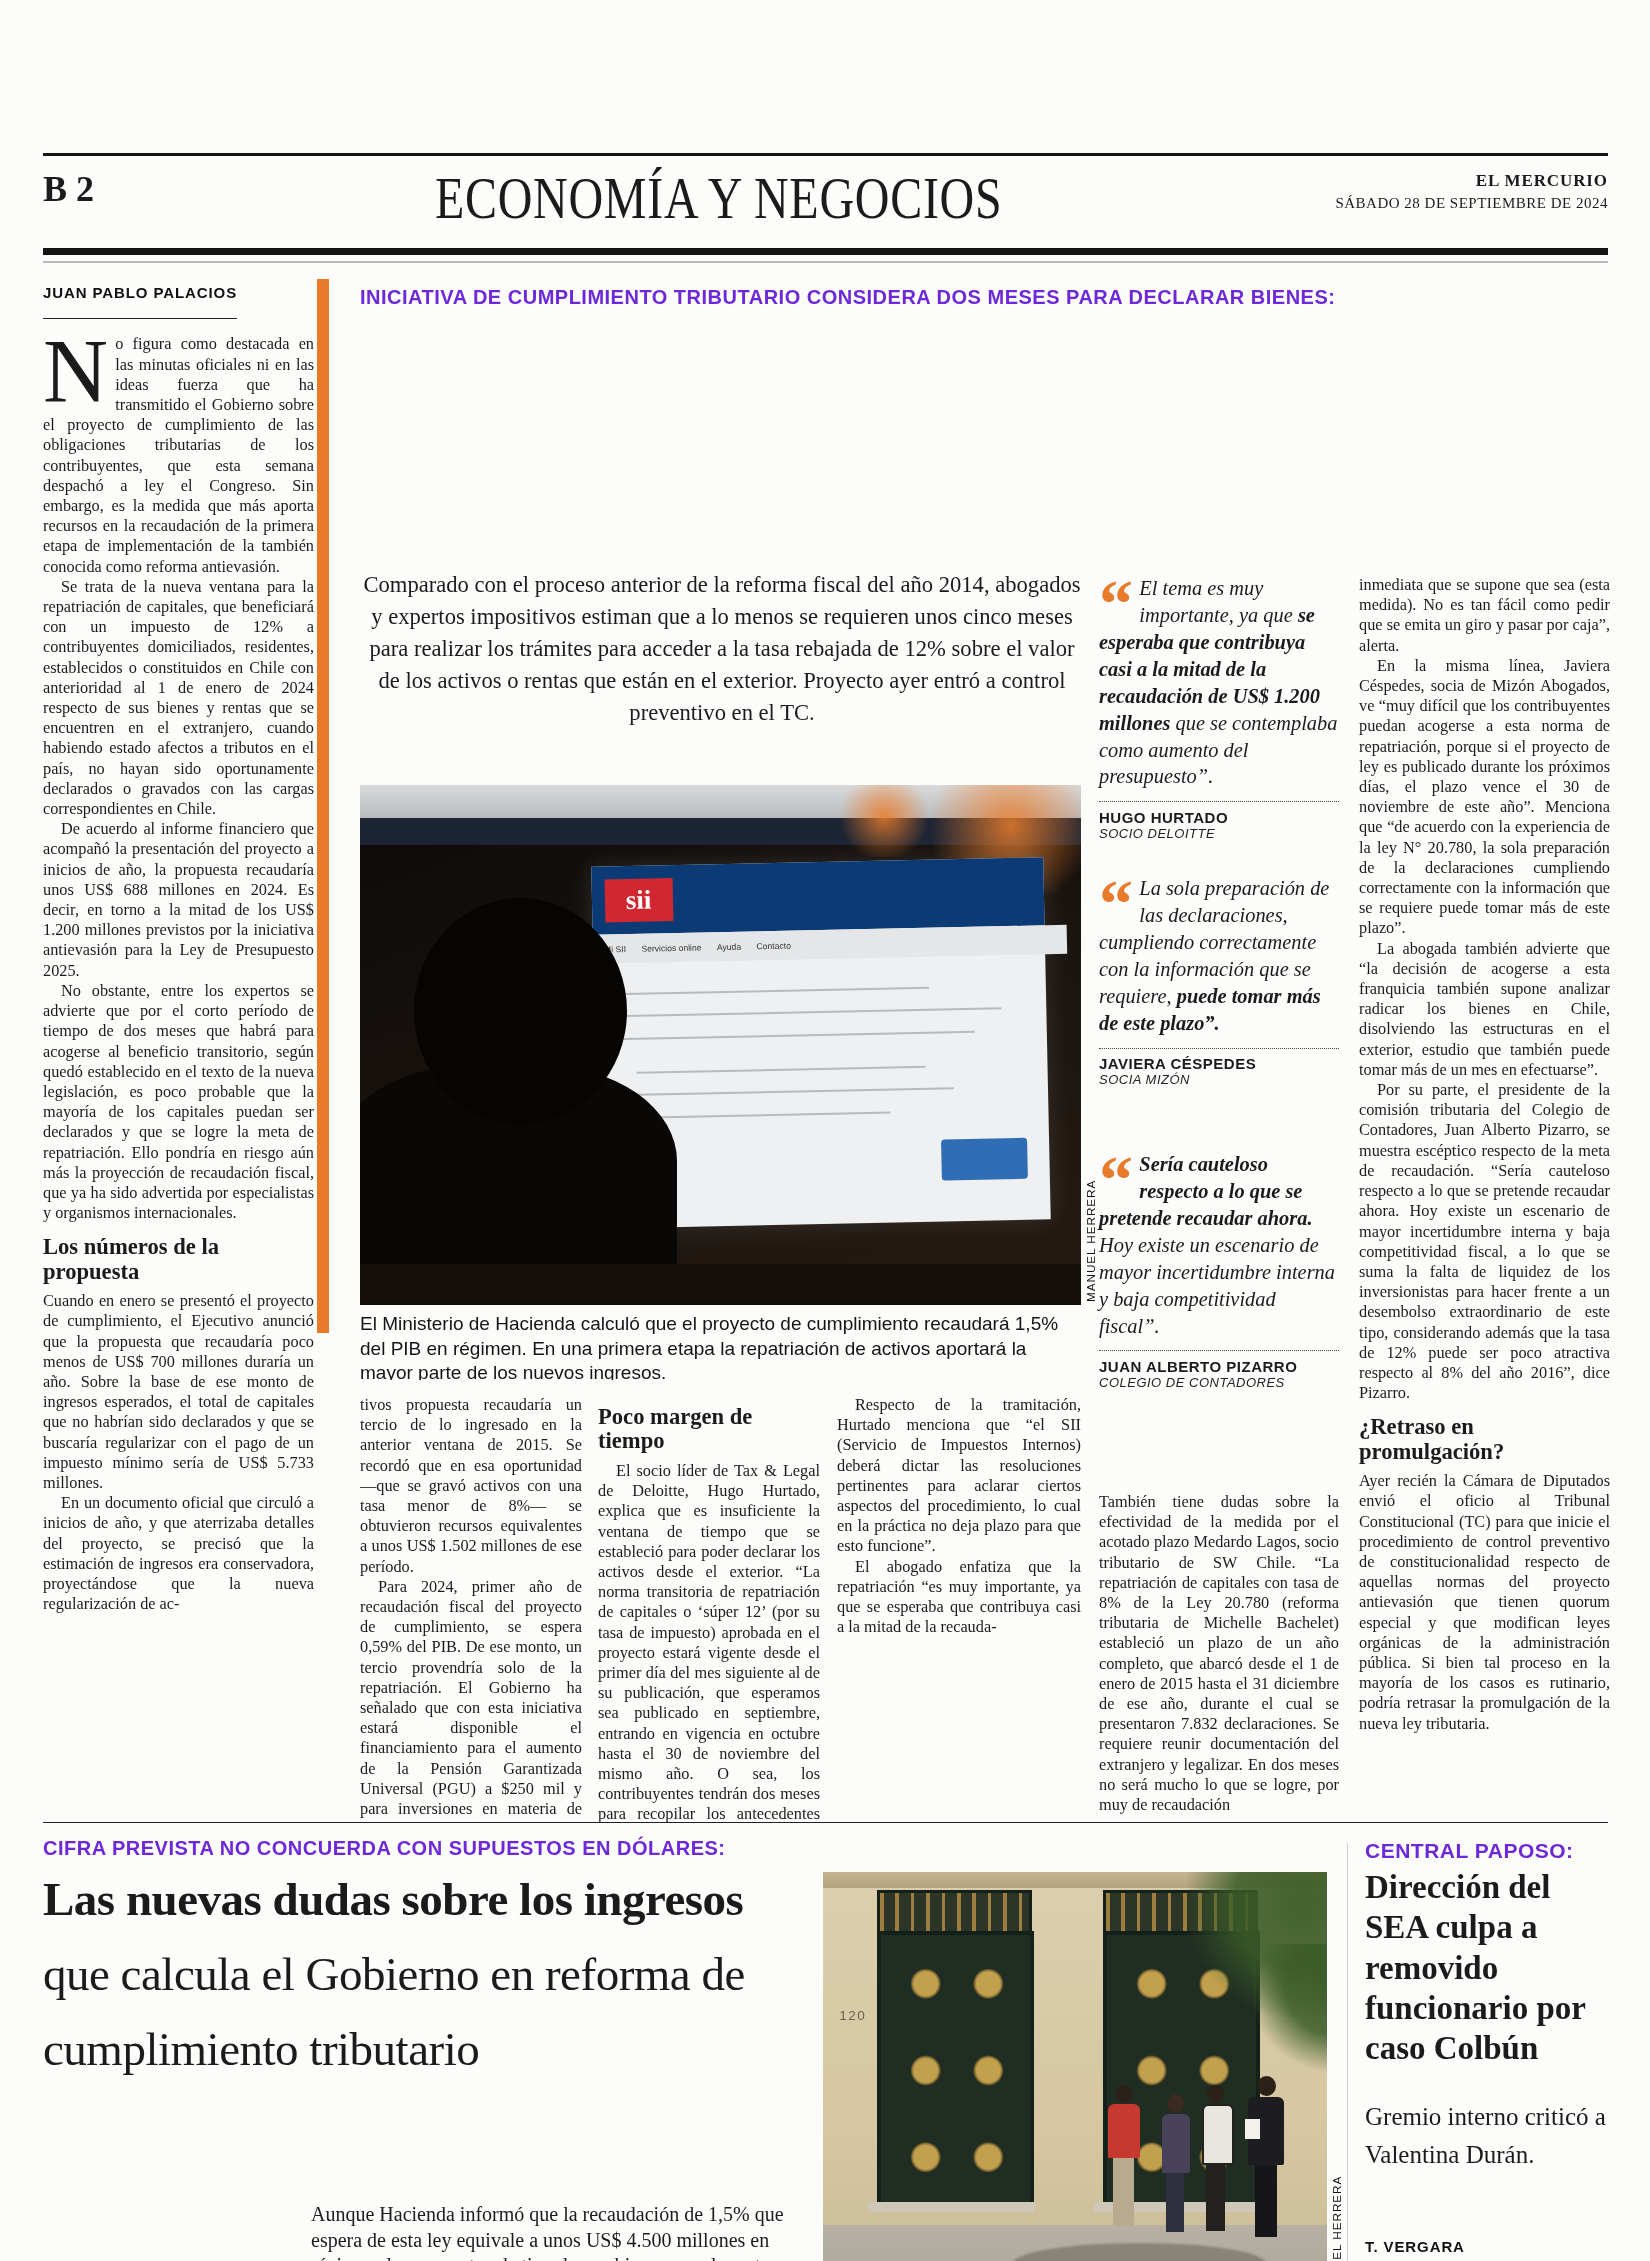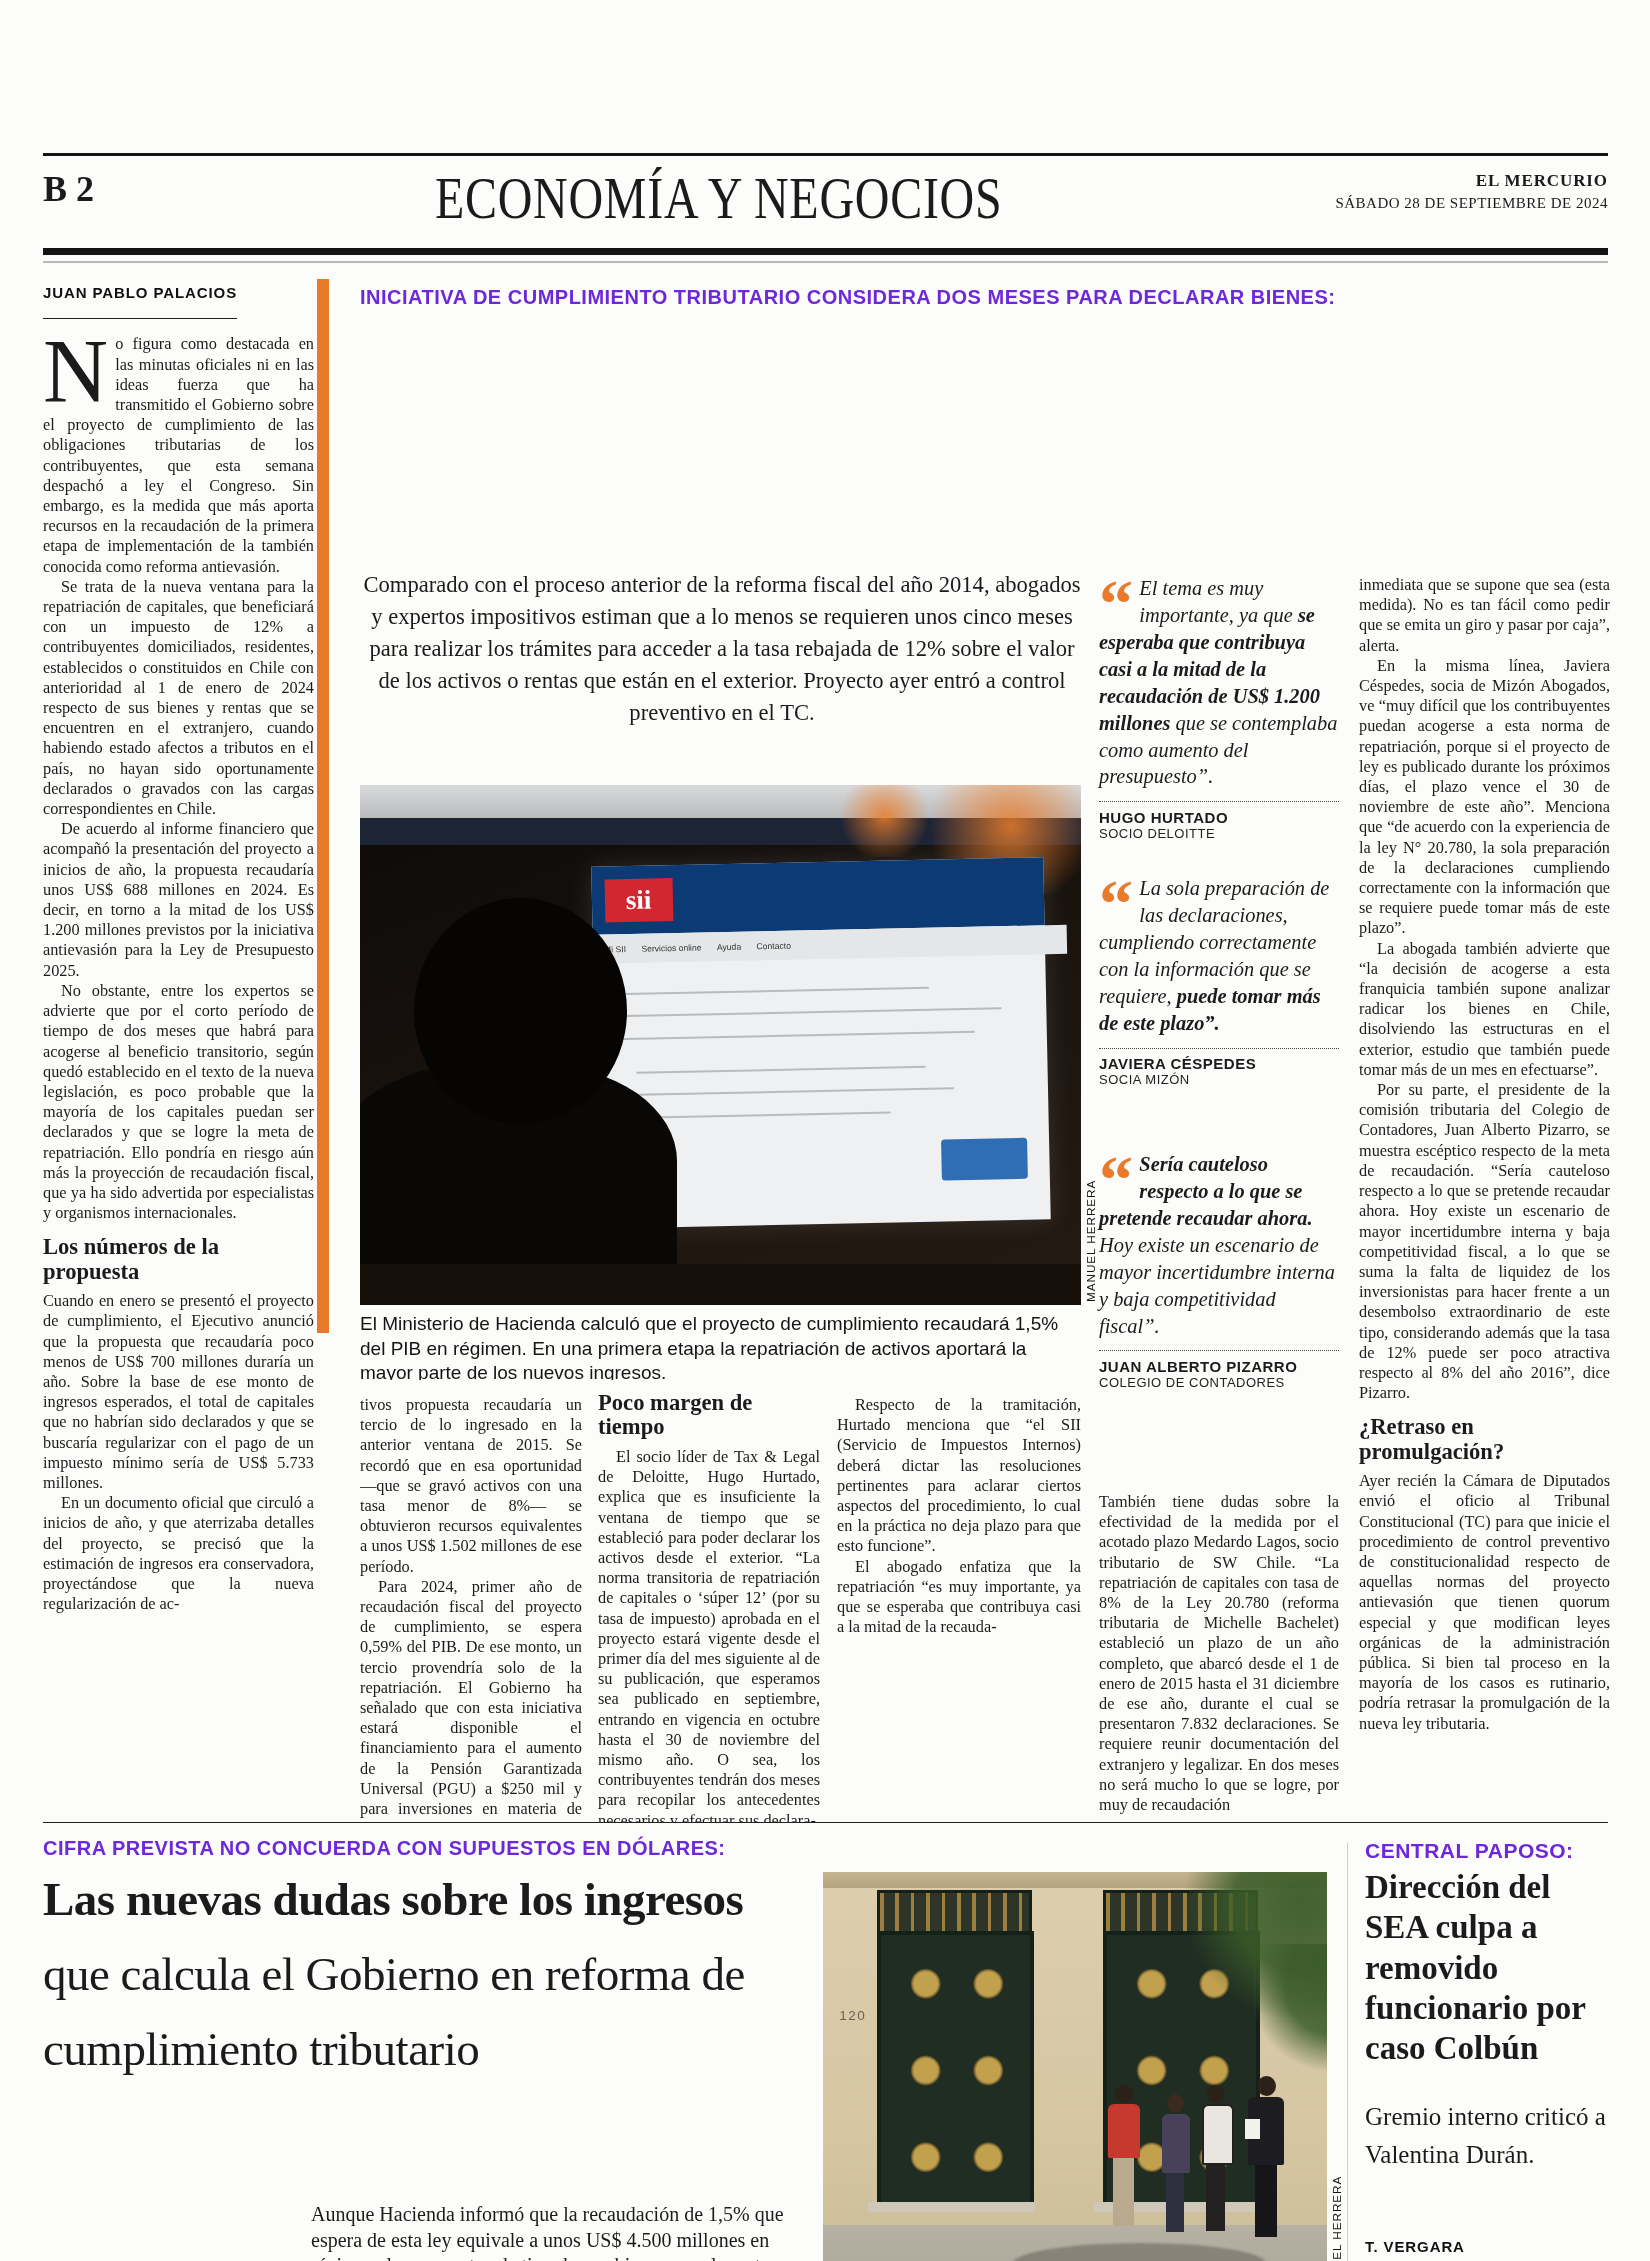--- a/index.html
+++ b/index.html
@@ -21,21 +21,21 @@
   .body{font-size:16.3px;line-height:1.24;text-align:justify;}
   .body p{margin:0;text-indent:18px;}
   .body p.ni{text-indent:0;}
   .subhead{font-weight:700;font-size:22.6px;line-height:1.08;margin:11.8px 0 7.2px;text-indent:0 !important;text-align:left;}
   .dropN::first-letter{float:left;font-size:90px;line-height:.74;padding:4.5px 7.2px 0 0;}
   .quote{font-style:italic;font-size:20.4px;line-height:1.32;text-align:left;}
   .quote .qm{float:left;color:#E87A2C;font-size:68px;line-height:.5;margin:11.8px 6.3px 0 0;font-style:normal;font-weight:700;}
   .quote b{font-weight:700;}
   .dotrule{border-top:1.8px dotted #444;height:0;margin:11px 0 6.3px;}
   .attr-name{font-family:"Liberation Sans","DejaVu Sans",sans-serif;font-weight:700;font-size:15px;letter-spacing:0.5px;}
-  .attr-role{font-family:"Liberation Sans","DejaVu Sans",sans-serif;font-size:13px;letter-spacing:0.5px;color:#222;}
+  .attr-role{font-family:"Liberation Sans","DejaVu Sans",sans-serif;font-size:13px;letter-spacing:0.5px;color:#222;font-style:italic;}
   .caption{font-family:"Liberation Sans","DejaVu Sans",sans-serif;font-size:19px;line-height:1.3;color:#141414;}
   .vcredit{font-family:"Liberation Sans","DejaVu Sans",sans-serif;font-size:11.8px;letter-spacing:0.9px;color:#141414;
            writing-mode:vertical-rl;transform:rotate(180deg);}
   .ovh{overflow:hidden;}
   
   .photo1{background:linear-gradient(160deg,#0c0a09 0%,#1b140f 55%,#241a12 100%);}
   .p1-ceiling{background:linear-gradient(#d9dadb,#b9babc);}
   .p1-band{background:#1d2433;}
   .p1-glow{background:radial-gradient(circle,rgba(236,126,44,.85) 0%,rgba(236,126,44,0) 70%);}
   .screen{background:#eef0f1;transform:rotate(-1.2deg);box-shadow:0 0 27px rgba(255,255,255,.12);}
@@ -127,21 +127,21 @@
     <div class="abs desk" style="left:0;top:479px;width:100%;height:41px;"></div>
   </div>
   <div class="abs vcredit" style="left:1084px;top:1108px;height:194px;">MANUEL HERRERA</div>
   <div class="abs ovh caption" style="left:360px;top:1312px;width:724px;height:68px;">El Ministerio de Hacienda calculó que el proyecto de cumplimiento recaudará 1,5% del PIB en régimen. En una primera etapa la repatriación de activos aportará la mayor parte de los nuevos ingresos.</div>
 
   <div class="abs ovh body" style="left:360px;top:1395px;width:222px;height:427px;">
     <p class="ni">tivos propuesta recaudaría un tercio de lo ingresado en la anterior ventana de 2015. Se recordó que en esa oportunidad —que se gravó activos con una tasa menor de 8%— se obtuvieron recursos equivalentes a unos US$ 1.502 millones de ese período.</p>
     <p>Para 2024, primer año de recaudación fiscal del proyecto de cumplimiento, se espera 0,59% del PIB. De ese monto, un tercio provendría solo de la repatriación. El Gobierno ha señalado que con esta iniciativa estará disponible el financiamiento para el aumento de la Pensión Garantizada Universal (PGU) a $250 mil y para inversiones en materia de seguridad pública.</p>
   </div>
   <div class="abs ovh body" style="left:598px;top:1391px;width:222px;height:432px;">
-    <div class="subhead" style="margin-top:0;">Poco margen de tiempo</div>
+    <div class="subhead" style="margin-top:14px;">Poco margen de tiempo</div>
     <p class="ni" style="text-indent:18px;">El socio líder de Tax &amp; Legal de Deloitte, Hugo Hurtado, explica que es insuficiente la ventana de tiempo que se estableció para poder declarar los activos desde el exterior. “La norma transitoria de repatriación de capitales o ‘súper 12’ (por su tasa de impuesto) aprobada en el proyecto estará vigente desde el primer día del mes siguiente al de su publicación, que esperamos sea publicado en septiembre, entrando en vigencia en octubre hasta el 30 de noviembre del mismo año. O sea, los contribuyentes tendrán dos meses para recopilar los antecedentes necesarios y efectuar sus declara-</p>
   </div>
   <div class="abs ovh body" style="left:837px;top:1395px;width:244px;height:427px;">
     <p>Respecto de la tramitación, Hurtado menciona que “el SII (Servicio de Impuestos Internos) deberá dictar las resoluciones pertinentes para aclarar ciertos aspectos del procedimiento, lo cual en la práctica no deja plazo para que esto funcione”.</p>
     <p>El abogado enfatiza que la repatriación “es muy importante, ya que se esperaba que contribuya casi a la mitad de la recauda-</p>
   </div>
 
   <div class="abs" style="left:1099px;top:575px;width:240px;">
     <div class="quote"><span class="qm">“</span><span>El tema es muy importante, ya que </span><b>se esperaba que contribuya casi a la mitad de la recaudación de US$ 1.200 millones </b><span>que se contemplaba como aumento del presupuesto”.</span></div>
     <div class="dotrule"></div>

